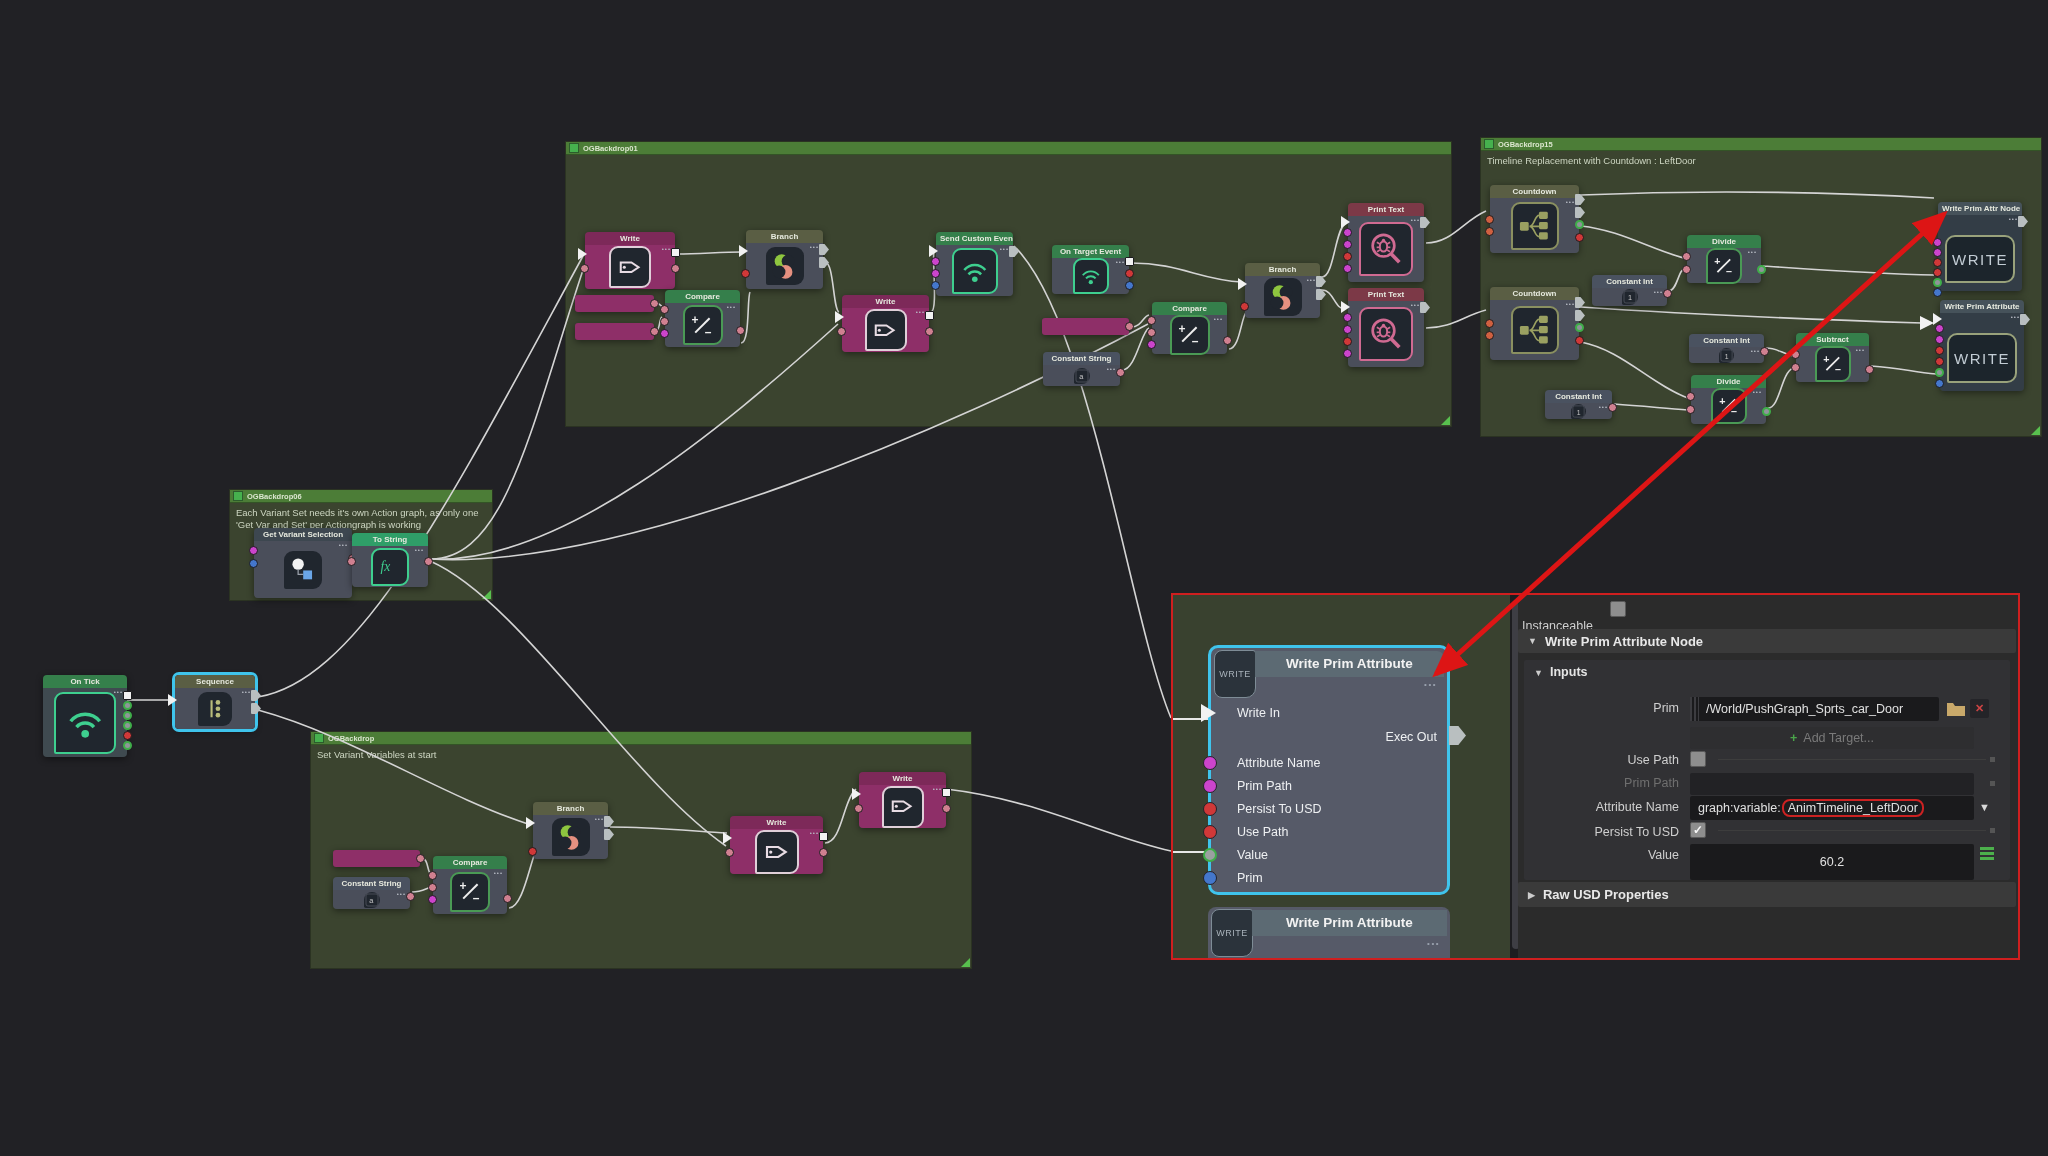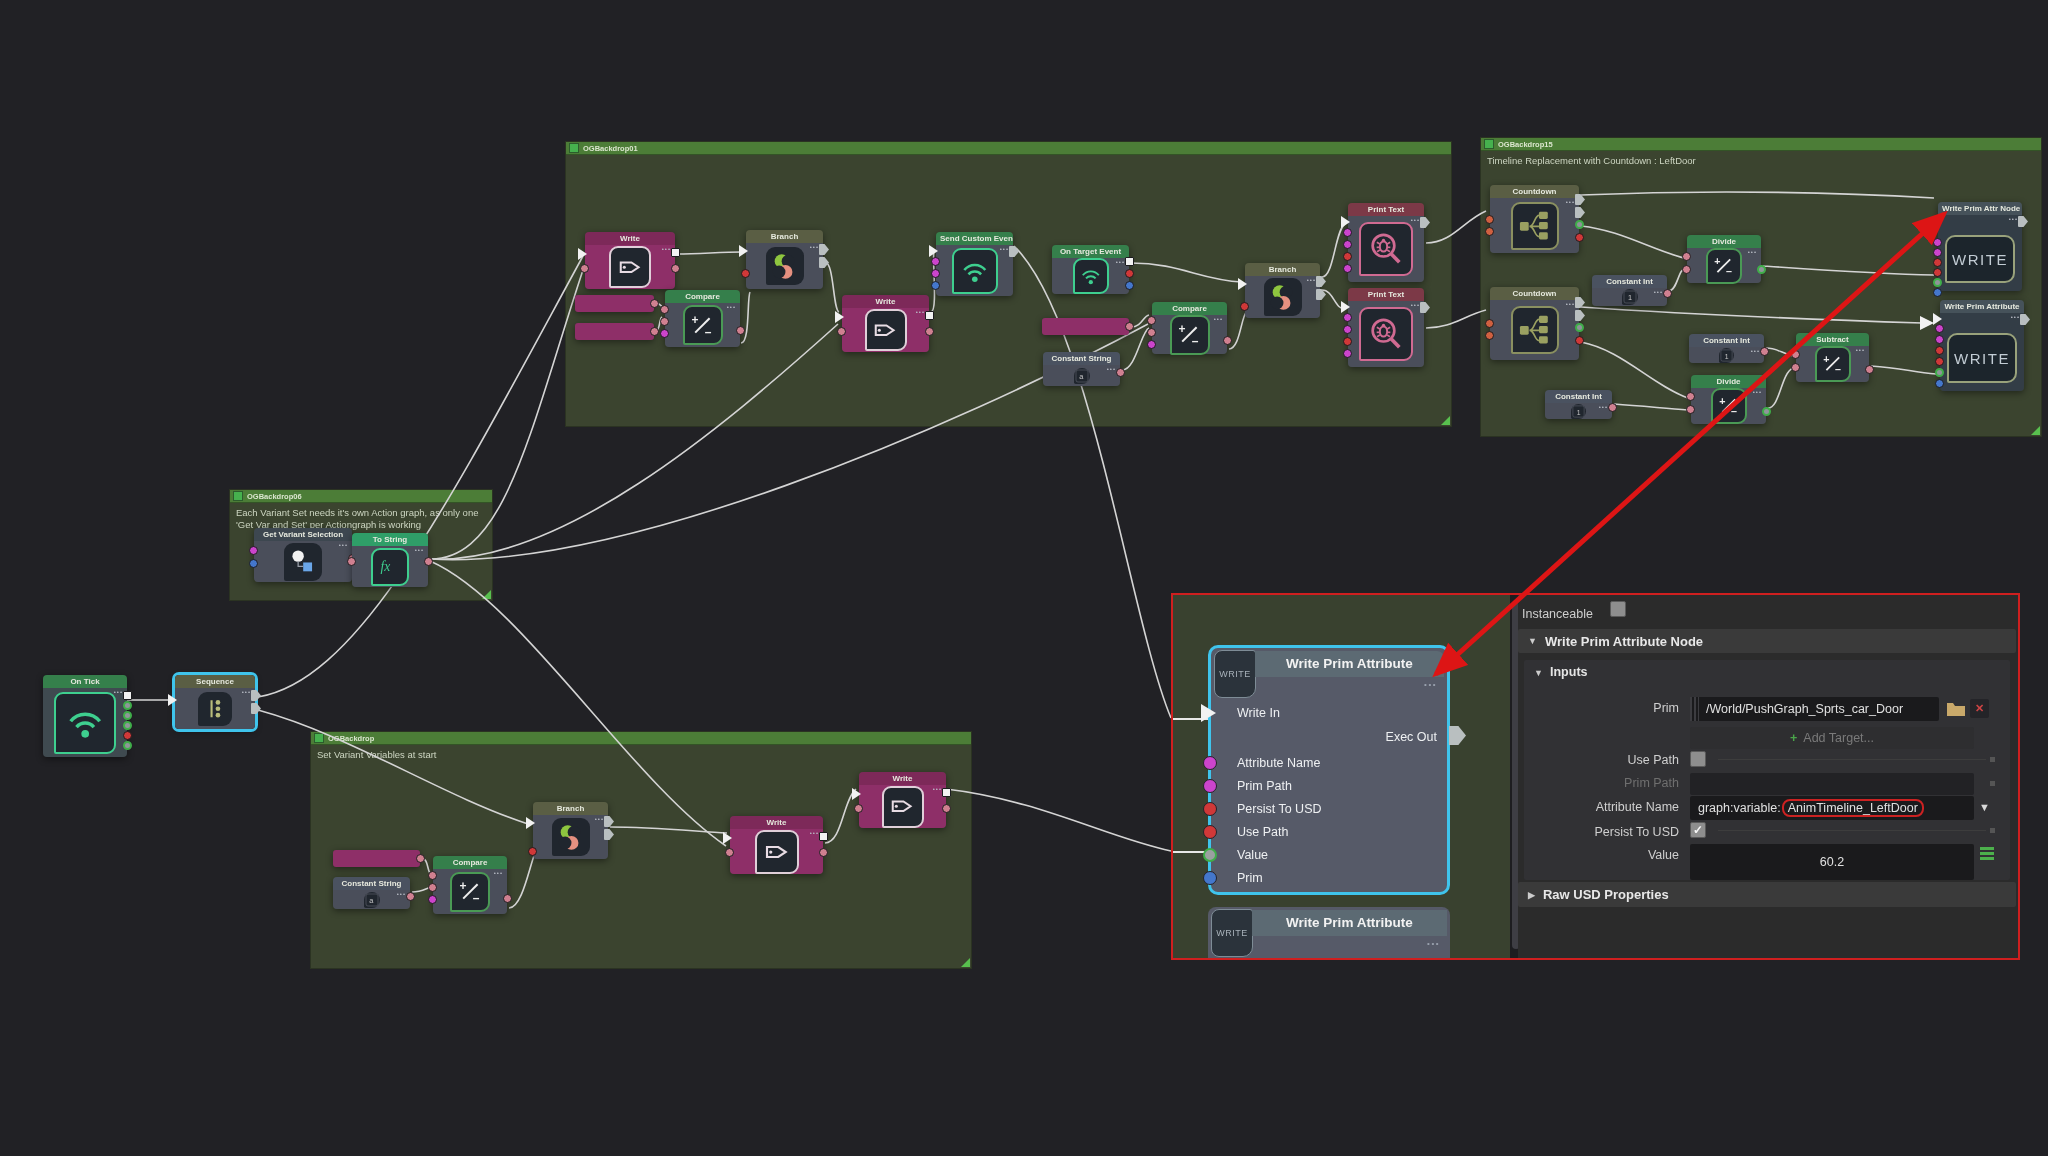--- a/index.html
+++ b/index.html
@@ -192,21 +192,21 @@
               <circle cx="15" cy="12" r="2.2" fill="#b8bc7a"></circle>
               <circle cx="15" cy="18" r="2.2" fill="#b8bc7a"></circle>
             </svg>
           </div>
         </div>
         <span class="dots">•••</span>
         <span class="pin exec-in" style="top: 19px; left: -7px;"></span>
         <span class="pin flag" style="top: 15px; right: -6px;"></span>
         <span class="pin flag" style="top: 28px; right: -6px;"></span>
       </div>
-      <div class="node kind-std" style="left: 254px; top: 528px; width: 98px; height: 54px;">
+      <div class="node kind-std" style="left: 254px; top: 528px; width: 98px; height: 70px;">
         <div class="hdr hdr-darkslate"><span>Get Variant Selection</span></div>
         <div class="body">
           <div class="ic" style="width: 38px; height: 38px;">
             <svg viewBox="0 0 24 24" width="80%" height="80%">
               <circle cx="8" cy="8" r="4.5" fill="#f2f2f2"></circle>
               <path d="M8 12 v4 h4" stroke="#9aa0aa" fill="none"></path>
               <rect x="12" y="13" width="7" height="7" fill="#6aa6e8"></rect>
             </svg>
           </div>
         </div>
@@ -726,21 +726,21 @@
         <div class="fbadge">WRITE</div>
         <div class="fhdr"><span>Write Prim Attribute</span></div>
         <div class="fdots">•••</div>
       </div>
     </div>
     <div id="scrollstrip">
         <div class="handle"></div>
       </div>
 
     <div id="props">
-      <div class="plabel" style="top:12px;left:4px;width:auto;text-align:right">Instanceable</div>
+      <div class="plabel" style="top:24px;left:4px;width:auto;text-align:right">Instanceable</div>
       <div class="cbx" style="left:92px;top:6px"></div>
 
       <div class="sectionbar" style="top:34px">
         <span class="tri">▼</span>
         <span>Write Prim Attribute Node</span>
       </div>
 
       <div class="subsection" style="top:65px;height:220px">
         <span class="tri" style="position:absolute;left:10px;top:8px;font-size:9px;color:#ccc">▼</span>
         <span style="position:absolute;left:26px;top:5px;color:#e4e4e4;font-size:12.5px;font-weight:bold">Inputs</span>

